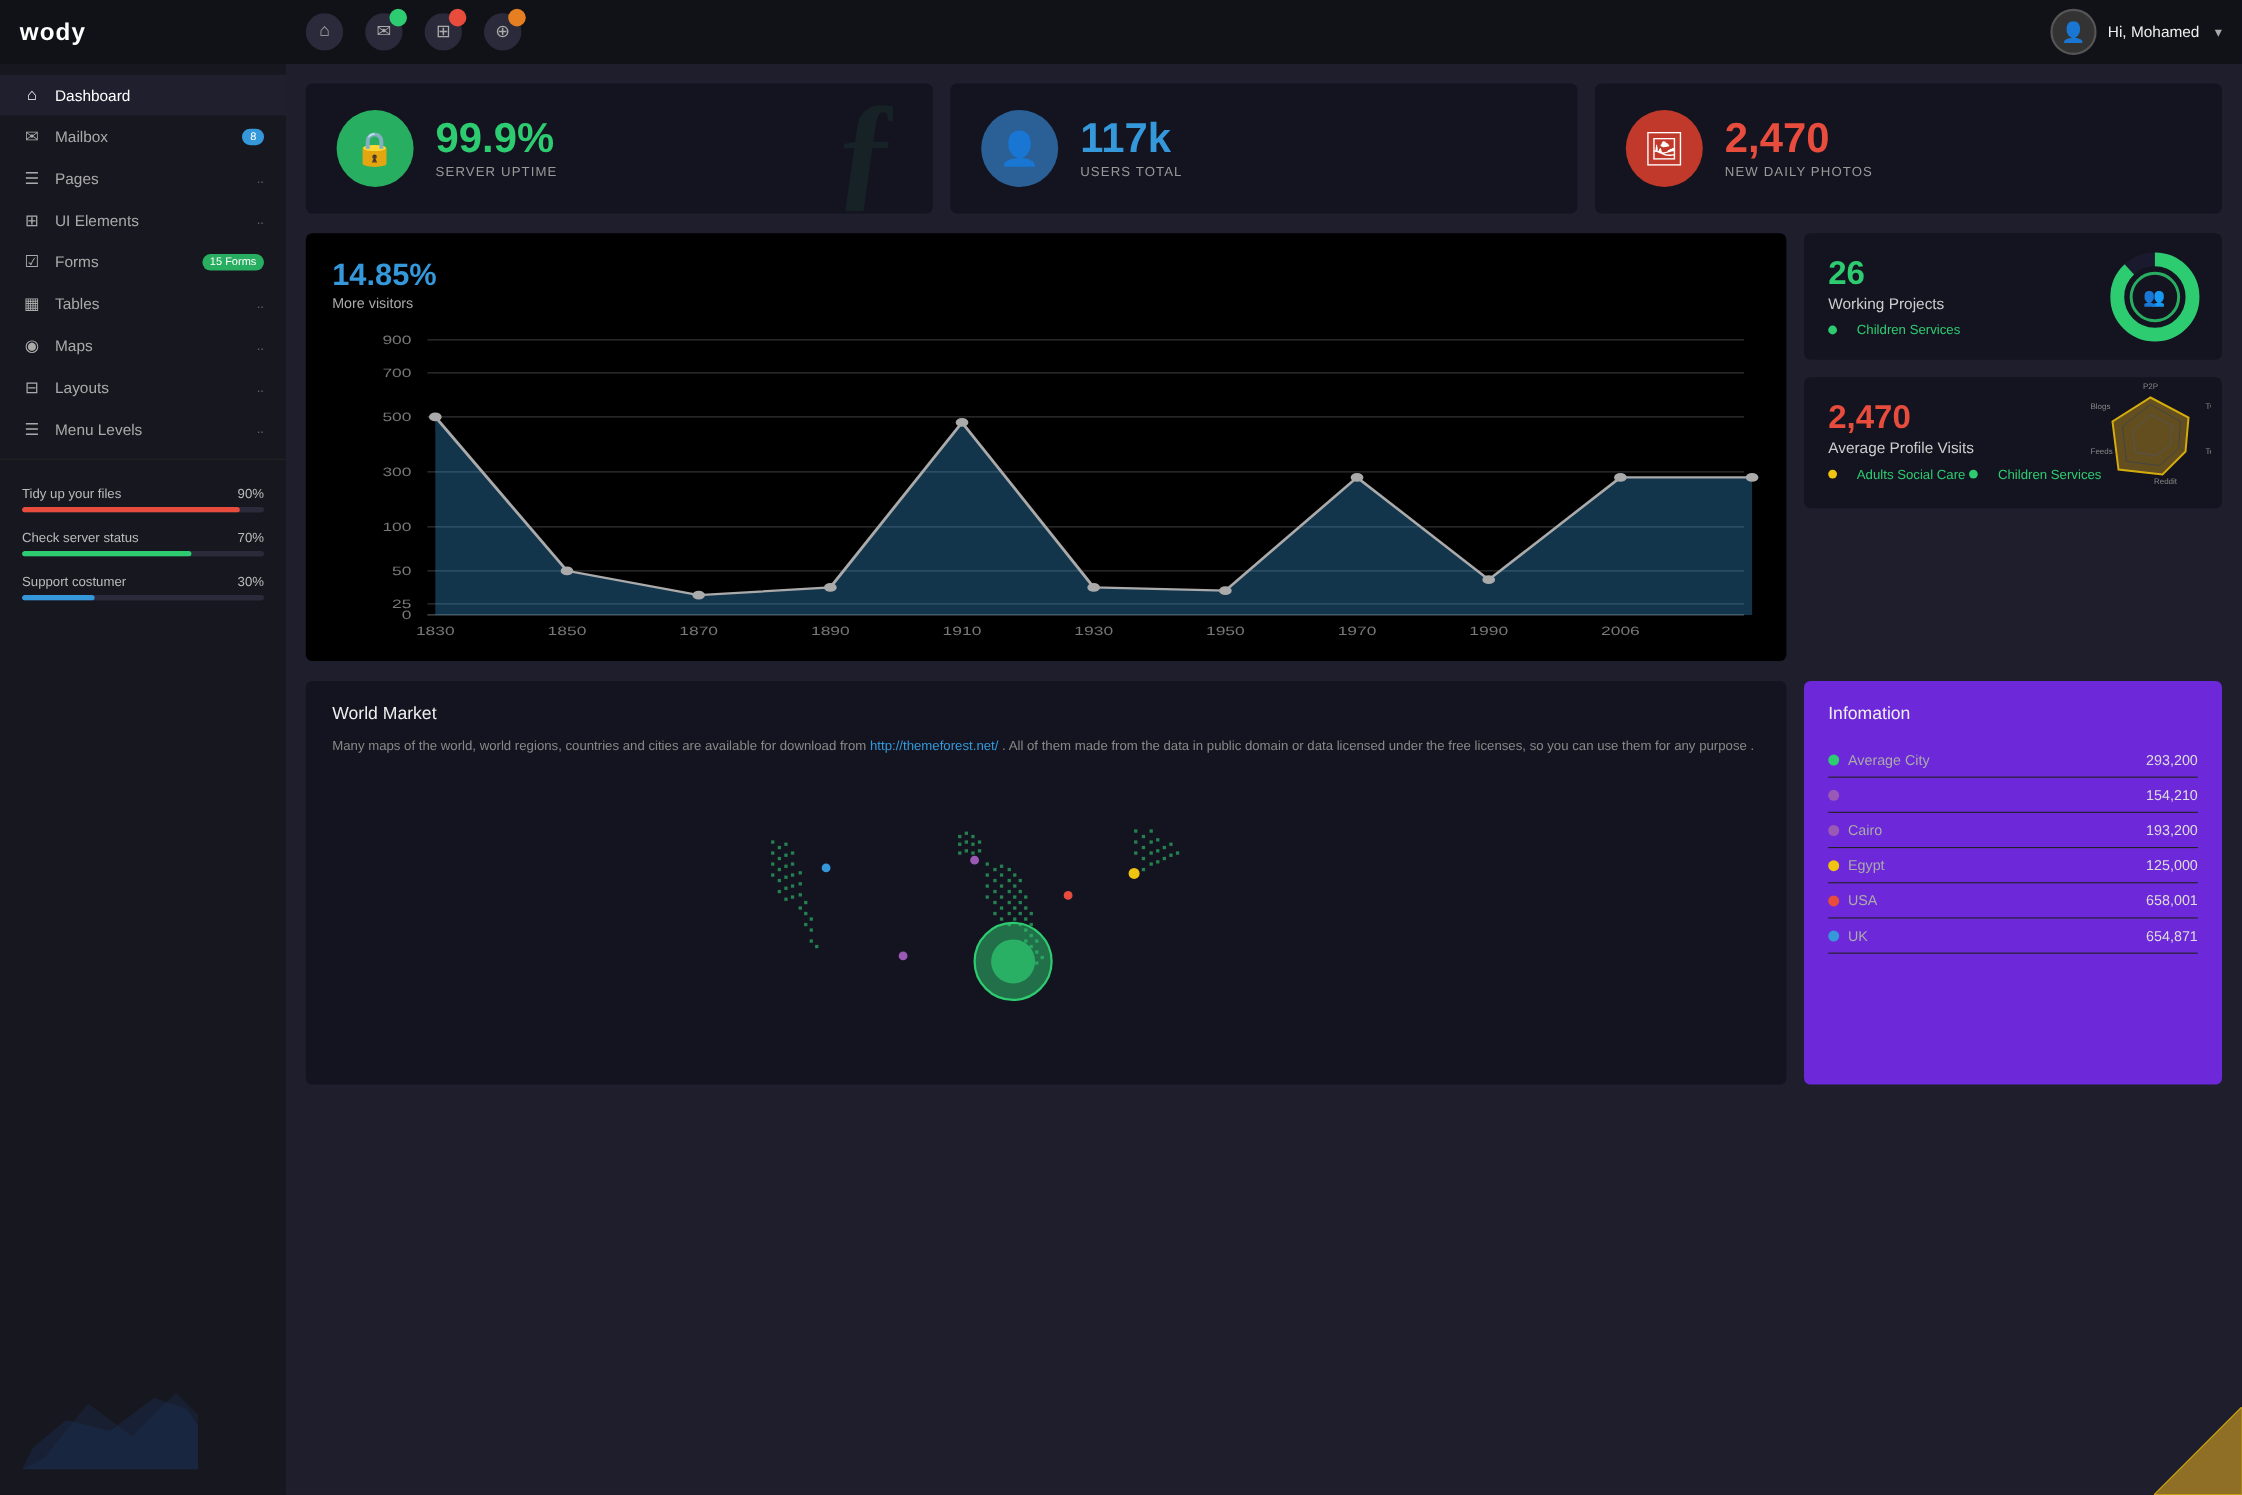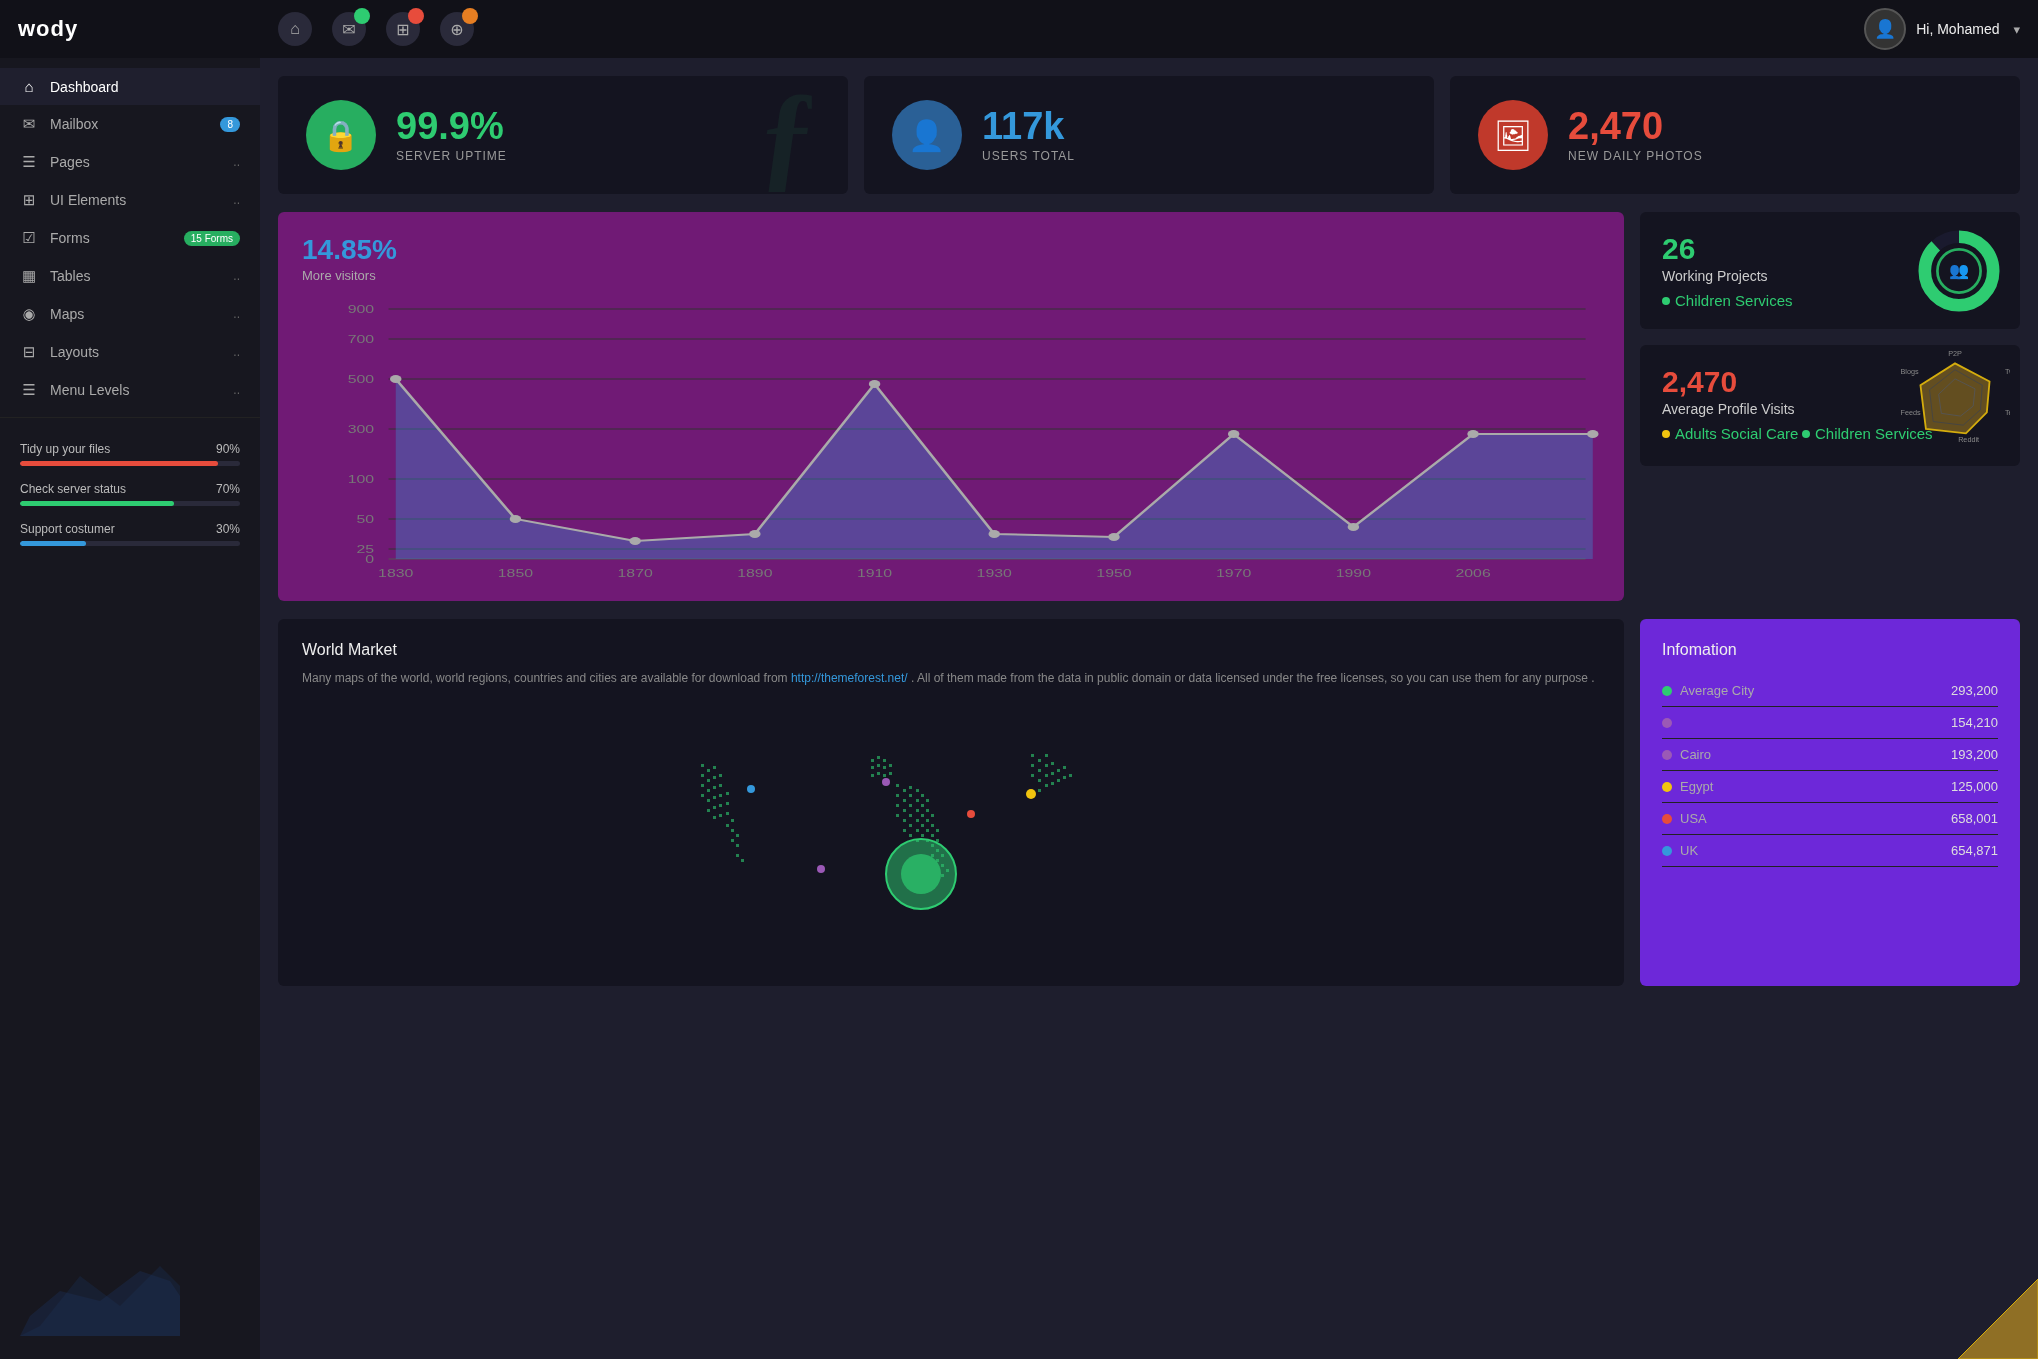--- a/index.html
+++ b/index.html
@@ -222,21 +222,21 @@
 
     
     .middle-row {
       display: grid;
       grid-template-columns: 1fr 380px;
       gap: 16px;
     }
 
     
     .chart-card {
-      background: #701a75;
+      background: #000000;
       border-radius: 6px;
       padding: 22px 24px;
       position: relative;
       overflow: hidden;
     }
     .chart-percent {
       color: #3498db;
       font-size: 28px;
       font-weight: bold;
     }
@@ -272,22 +272,22 @@
     .info-card-value.red { color: #e74c3c; }
     .info-card-title {
       color: #ccc;
       font-size: 14px;
       margin-top: 2px;
       margin-bottom: 8px;
     }
     .info-card-badge {
       display: inline-flex;
       align-items: center;
-      gap: 5px;
-      font-size: 15px;
+      gap: 18px;
+      font-size: 12px;
       color: #2ecc71;
     }
     .info-card-badge .dot {
       width: 8px;
       height: 8px;
       border-radius: 50%;
       background: #2ecc71;
     }
     .info-card-badge .dot.yellow { background: #f1c40f; }
     .donut-container {

